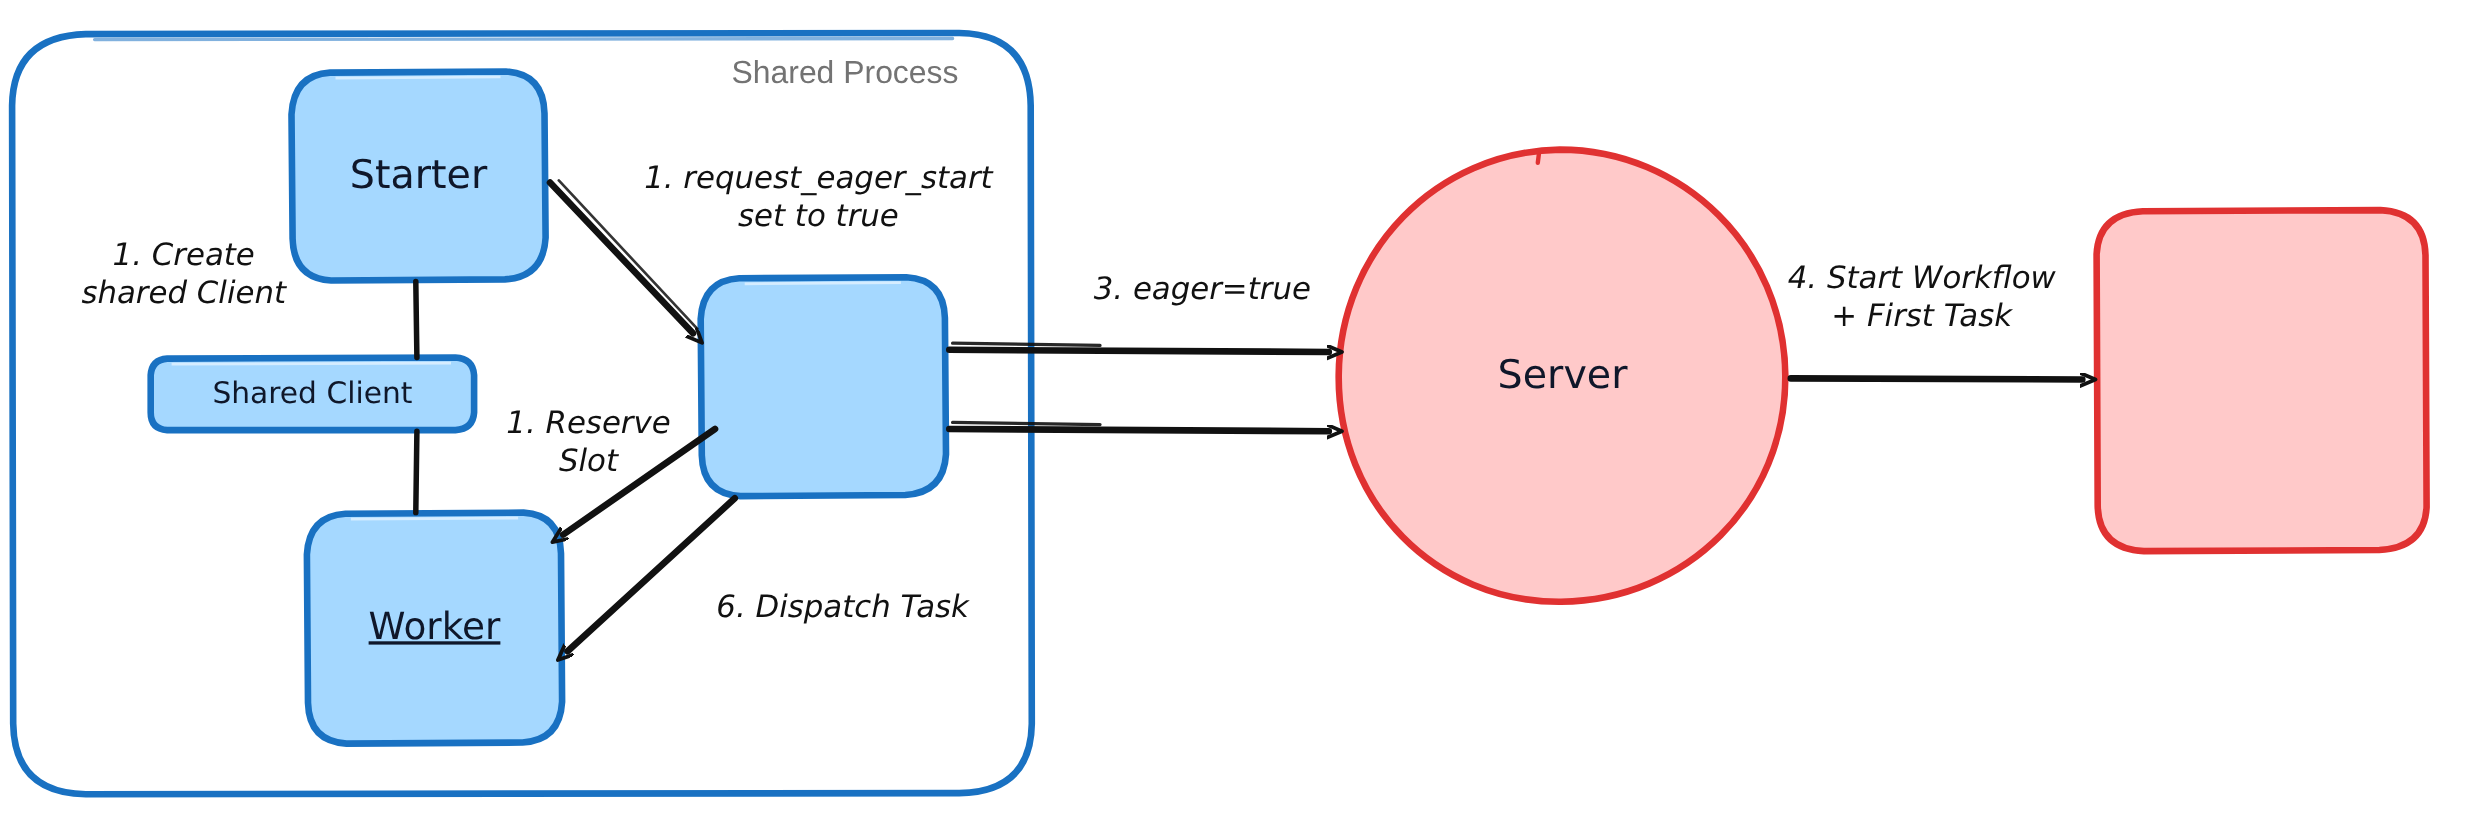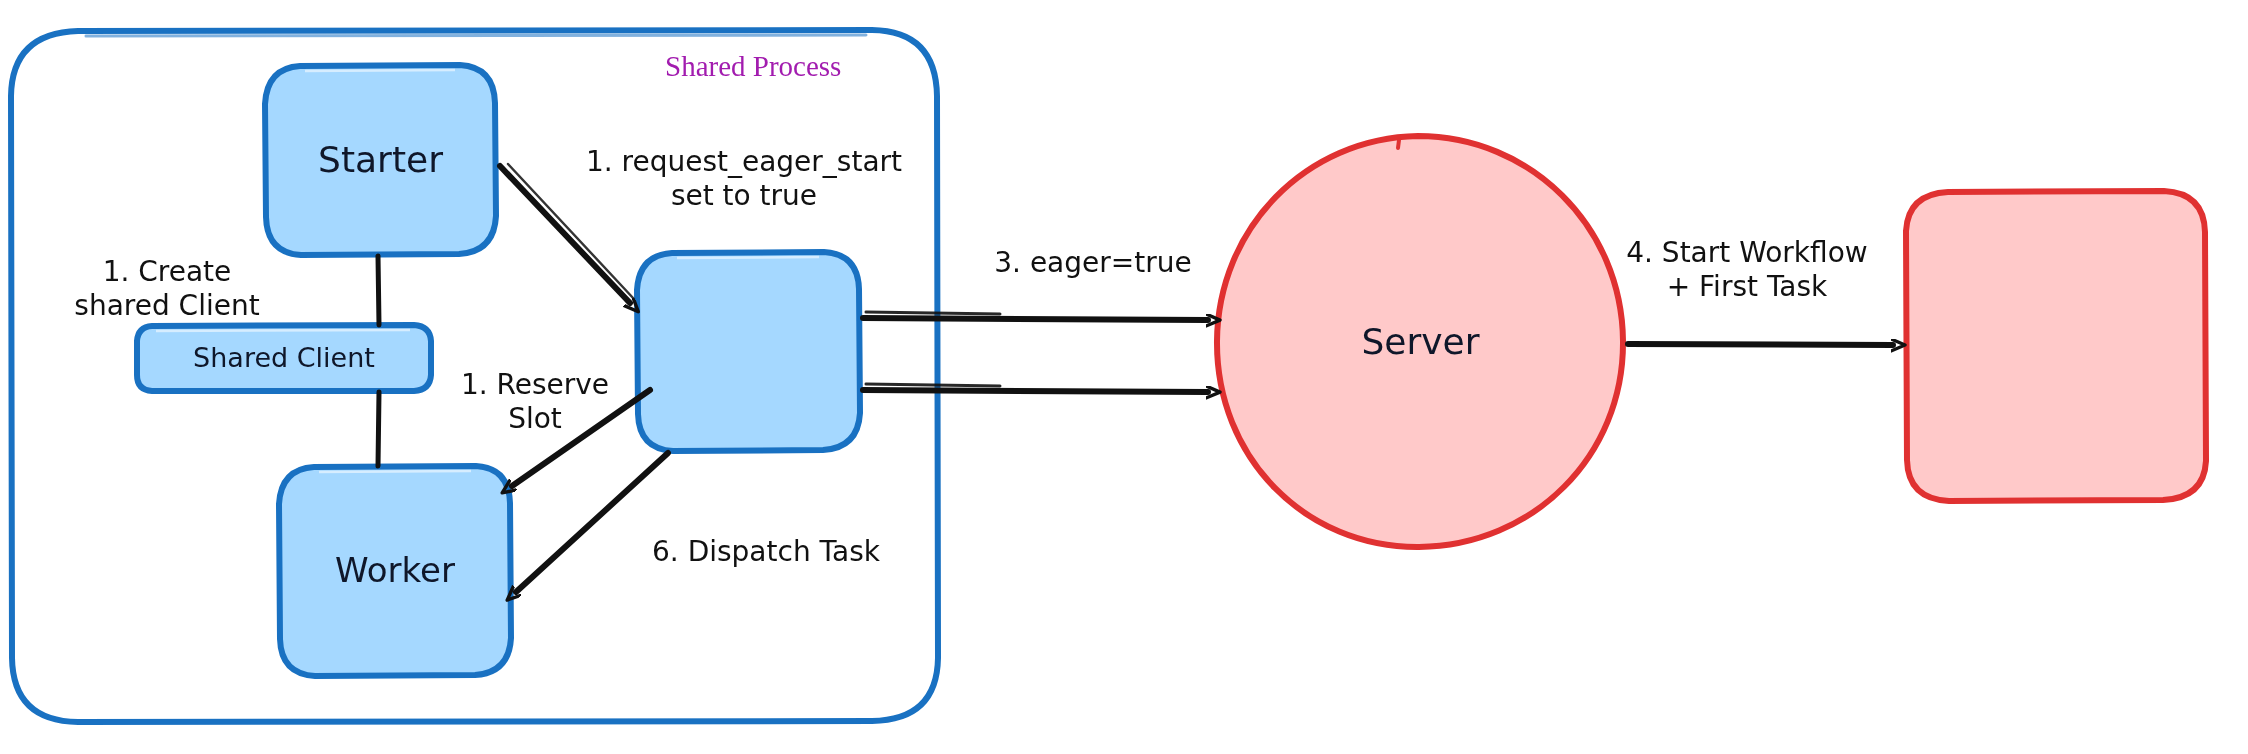--- a/index.html
+++ b/index.html
@@ -35,25 +35,26 @@
     pointer-events: none;
     line-height: 1.15;
   }
   .edge-label {
     position: absolute;
     text-align: center;
     color: #111111;
     font-family: "DejaVu Sans", sans-serif;
     line-height: 1.2;
     white-space: pre-line;
+    font-style: italic;
   }
   .group-title {
     position: absolute;
-    font-family: Liberation Serif, serif;
-    color: #a21caf;
+    font-family: Liberation Sans, sans-serif;
+    color: #737373;
     white-space: nowrap;
   }
 </style>
 </head>
 <body>
 
 <div id="canvas">
 
   <svg class="layer" viewBox="0 0 2248 754">
     <defs>
@@ -134,27 +135,27 @@
       <path d="M 1628 344 L 1893 345" fill="none" stroke="#111111" stroke-width="6" stroke-linecap="round" marker-end="url(#arrowBlack)"></path>
     </g>
   </svg>
 
   <div class="group-title" style="left:665px; top:50px; font-size:29px;">Shared Process</div>
 
   <div class="node-label" style="left:265px; top:65px; width:231px; height:190px; font-size:36px;">Starter</div>
 
   <div class="node-label" style="left:137px; top:325px; width:294px; height:66px; font-size:27px;">Shared Client</div>
 
-  <div class="node-label" style="left:279px; top:466px; width:232px; height:210px; font-size:34px;">Worker</div>
+  <div class="node-label" style="left:279px; top:466px; width:232px; height:210px; font-size:34px;text-decoration:underline;">Worker</div>
 
 
   <div class="node-label" style="left:1217px; top:136px; width:407px; height:412px; font-size:36px;">Server</div>
 
 
-  <div class="edge-label" style="left:32px; top:215px; width:270px; font-size:28px;margin-top:40px;">1. Create
+  <div class="edge-label" style="left:32px; top:215px; width:270px; font-size:28px;">1. Create
 shared Client</div>
 
   <div class="edge-label" style="left:534px; top:145px; width:420px; font-size:28px;">1. request_eager_start
 set to true</div>
 
   <div class="edge-label" style="left:430px; top:368px; width:210px; font-size:28px;">1. Reserve
 Slot</div>
 
   <div class="edge-label" style="left:960px; top:246px; width:266px; font-size:28px;">3. eager=true</div>
 

